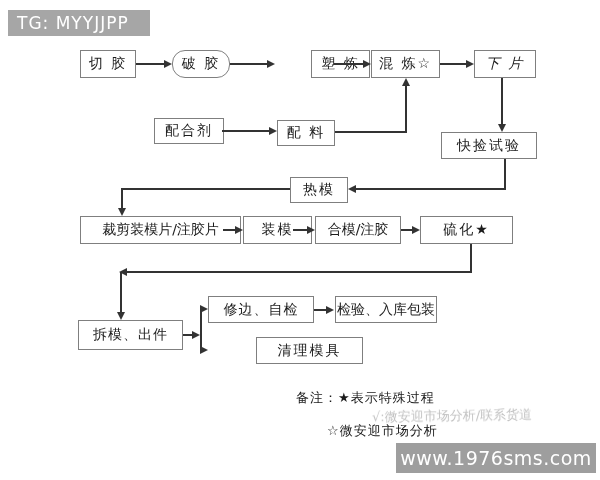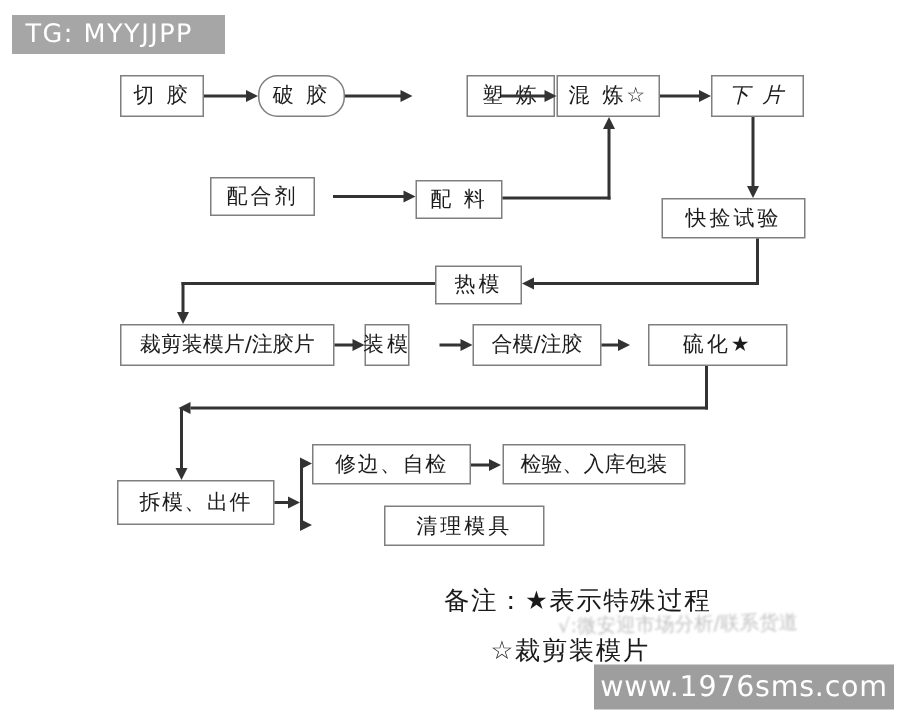--- a/index.html
+++ b/index.html
@@ -18,51 +18,51 @@
     font-size:14px;display:flex;align-items:center;justify-content:center;
     letter-spacing:2px;white-space:nowrap;box-sizing:border-box;
   }
   .hl{height:2px;background:#333333;}
   .vl{width:2px;background:#333333;}
   .ah{width:0;height:0;}
   .ah-r{border-top:4px solid transparent;border-bottom:4px solid transparent;border-left:8px solid #333;}
   .ah-l{border-top:4px solid transparent;border-bottom:4px solid transparent;border-right:8px solid #333;}
   .ah-d{border-left:4px solid transparent;border-right:4px solid transparent;border-top:8px solid #333;}
   .ah-u{border-left:4px solid transparent;border-right:4px solid transparent;border-bottom:8px solid #333;}
-  .note{font-size:17px;color:#1a1a1a;letter-spacing:1px;white-space:nowrap;}
+  .note{font-size:13px;color:#1a1a1a;letter-spacing:1px;white-space:nowrap;}
   .wmark{
     font-size:13px;color:#8f8f8f;opacity:.55;filter:blur(.7px);
     white-space:nowrap;transform:rotate(-1deg);letter-spacing:0;
   }
   .banner{
     background:#9e9e9e;color:#ffffff;font-size:19px;
     display:flex;align-items:center;justify-content:center;letter-spacing:.5px;
   }
 </style>
 </head>
 <body>
 
 <div class="abs badge" style="left:8px;top:10px;width:133px;height:26px;">TG: MYYJJPP</div>
 
 <div class="abs box" style="left:80px;top:50px;width:56px;height:28px;">切 胶</div>
 <div class="abs box" style="left:172px;top:50px;width:58px;height:28px;border-radius:13px;">破 胶</div>
 <div class="abs box" style="left:275px;top:50px;width:59px;height:28px;margin-left:36px;">塑 炼</div>
 <div class="abs box" style="left:371px;top:50px;width:69px;height:28px;text-align:right;">混 炼☆</div>
 <div class="abs box" style="left:474px;top:50px;width:62px;height:28px;font-style:italic;">下 片</div>
-<div class="abs box" style="left:140px;top:118px;width:70px;height:26px;">配合剂</div>
+<div class="abs box" style="left:154px;top:118px;width:70px;height:26px;">配合剂</div>
 <div class="abs box" style="left:277px;top:120px;width:58px;height:26px;">配 料</div>
 <div class="abs box" style="left:441px;top:132px;width:96px;height:27px;">快捡试验</div>
 <div class="abs box" style="left:290px;top:177px;width:58px;height:26px;">热模</div>
-<div class="abs box" style="left:80px;top:216px;width:143px;height:28px;letter-spacing:0;">裁剪装模片/注胶片</div>
-<div class="abs box" style="left:243px;top:216px;width:30px;height:28px;">装模</div>
+<div class="abs box" style="left:80px;top:216px;width:161px;height:28px;letter-spacing:0;">裁剪装模片/注胶片</div>
+<div class="abs box" style="left:243px;top:216px;width:69px;height:28px;">装模</div>
 <div class="abs box" style="left:315px;top:216px;width:86px;height:28px;letter-spacing:0;">合模/注胶</div>
-<div class="abs box" style="left:420px;top:216px;width:93px;height:28px;margin-left:12px;">硫化★</div>
+<div class="abs box" style="left:420px;top:216px;width:93px;height:28px;">硫化★</div>
 <div class="abs box" style="left:78px;top:320px;width:105px;height:30px;letter-spacing:1px;">拆模、出件</div>
 <div class="abs box" style="left:208px;top:296px;width:106px;height:27px;letter-spacing:1px;text-align:right;">修边、自检</div>
-<div class="abs box" style="left:335px;top:296px;width:122px;height:27px;letter-spacing:0;">检验、入库包装</div>
+<div class="abs box" style="left:335px;top:296px;width:102px;height:27px;letter-spacing:0;">检验、入库包装</div>
 <div class="abs box" style="left:208px;top:337px;width:107px;height:27px;margin-left:48px;">清理模具</div>
 
 <div class="abs hl" style="left:136px;top:63px;width:29px;"></div>
 <div class="abs ah ah-r" style="left:164px;top:60px;"></div>
 <div class="abs hl" style="left:230px;top:63px;width:38px;"></div>
 <div class="abs ah ah-r" style="left:267px;top:60px;"></div>
 <div class="abs hl" style="left:334px;top:63px;width:30px;"></div>
 <div class="abs ah ah-r" style="left:363px;top:60px;"></div>
 <div class="abs hl" style="left:440px;top:63px;width:27px;"></div>
 <div class="abs ah ah-r" style="left:466px;top:60px;"></div>
@@ -101,17 +101,17 @@
 <div class="abs hl" style="left:183px;top:334px;width:11px;"></div>
 <div class="abs ah ah-r" style="left:192px;top:331px;"></div>
 <div class="abs vl" style="left:200px;top:308px;height:44px;"></div>
 <div class="abs ah ah-r" style="left:200px;top:305px;"></div>
 <div class="abs ah ah-r" style="left:200px;top:346px;"></div>
 
 <div class="abs hl" style="left:314px;top:309px;width:13px;"></div>
 <div class="abs ah ah-r" style="left:326px;top:306px;"></div>
 
 <div class="abs note" style="left:296px;top:389px;">备注：★表示特殊过程</div>
-<div class="abs note" style="left:327px;top:422px;">☆裁剪装模片</div>
+<div class="abs note" style="left:327px;top:422px;">☆微安迎市场分析</div>
 
 <div class="abs wmark" style="left:372px;top:407px;">√:微安迎市场分析/联系货道</div>
 
 <div class="abs banner" style="left:396px;top:443px;width:200px;height:30px;">www.1976sms.com</div>
 
 </body></html>

